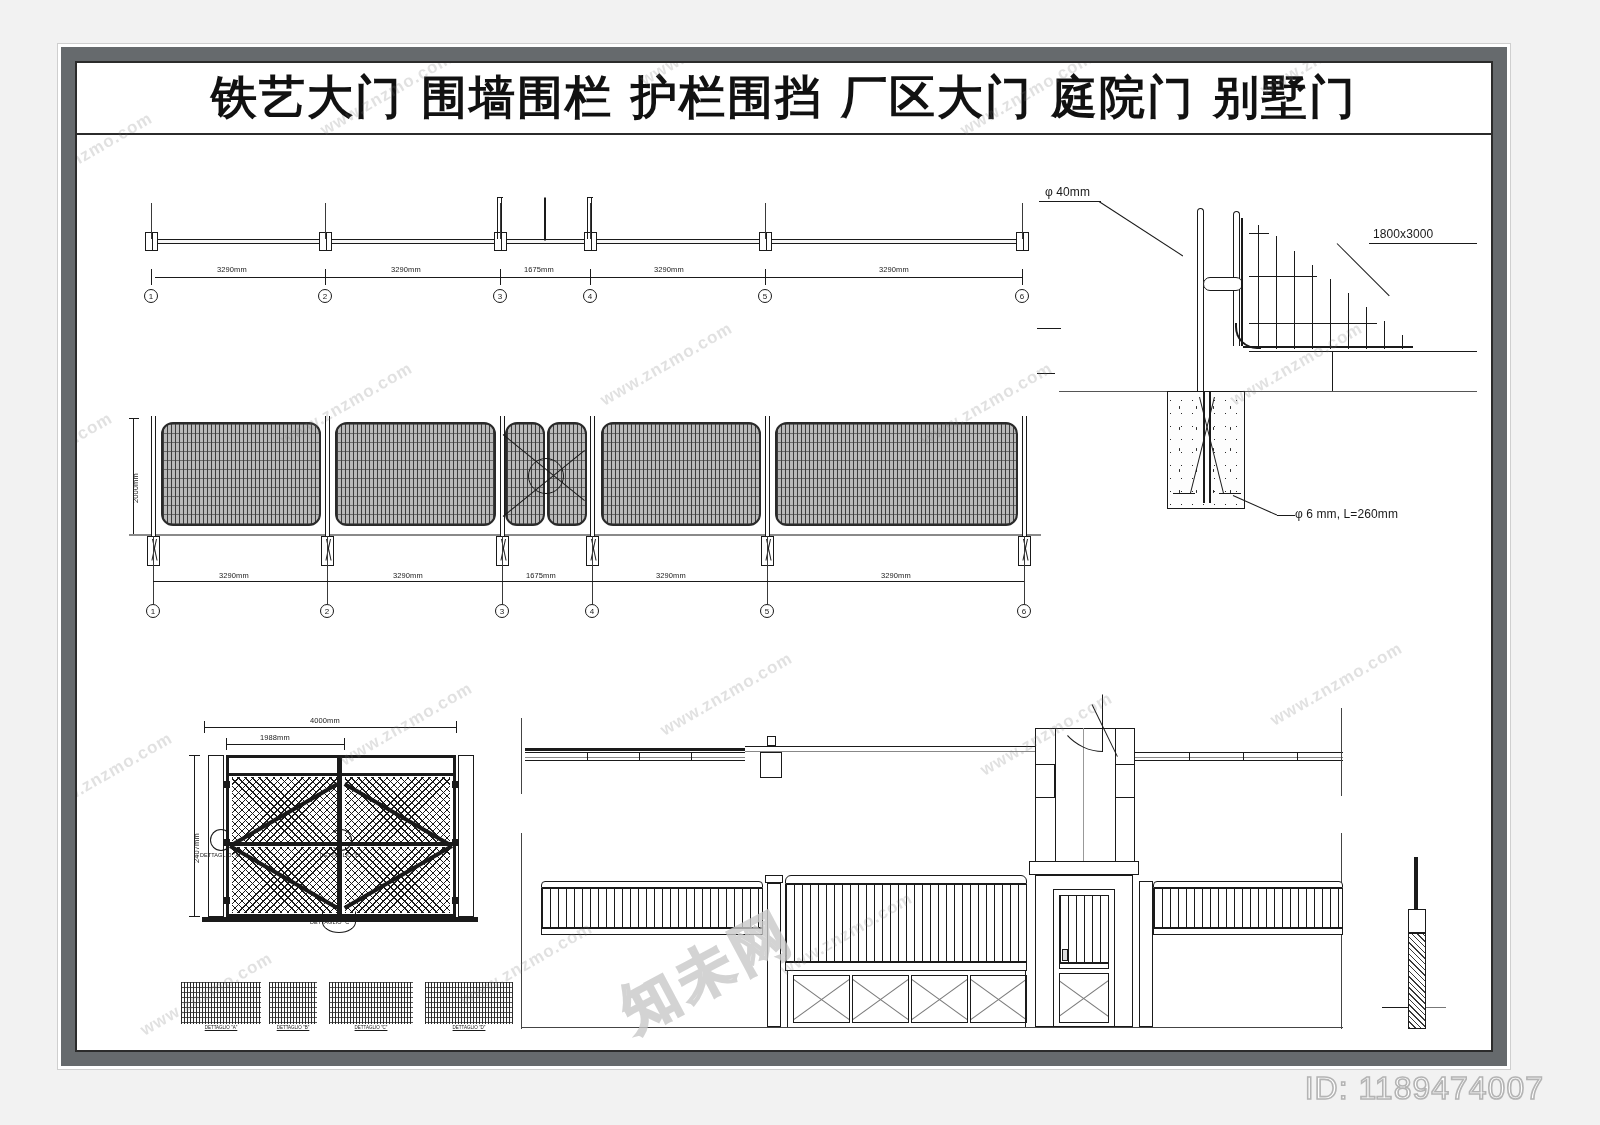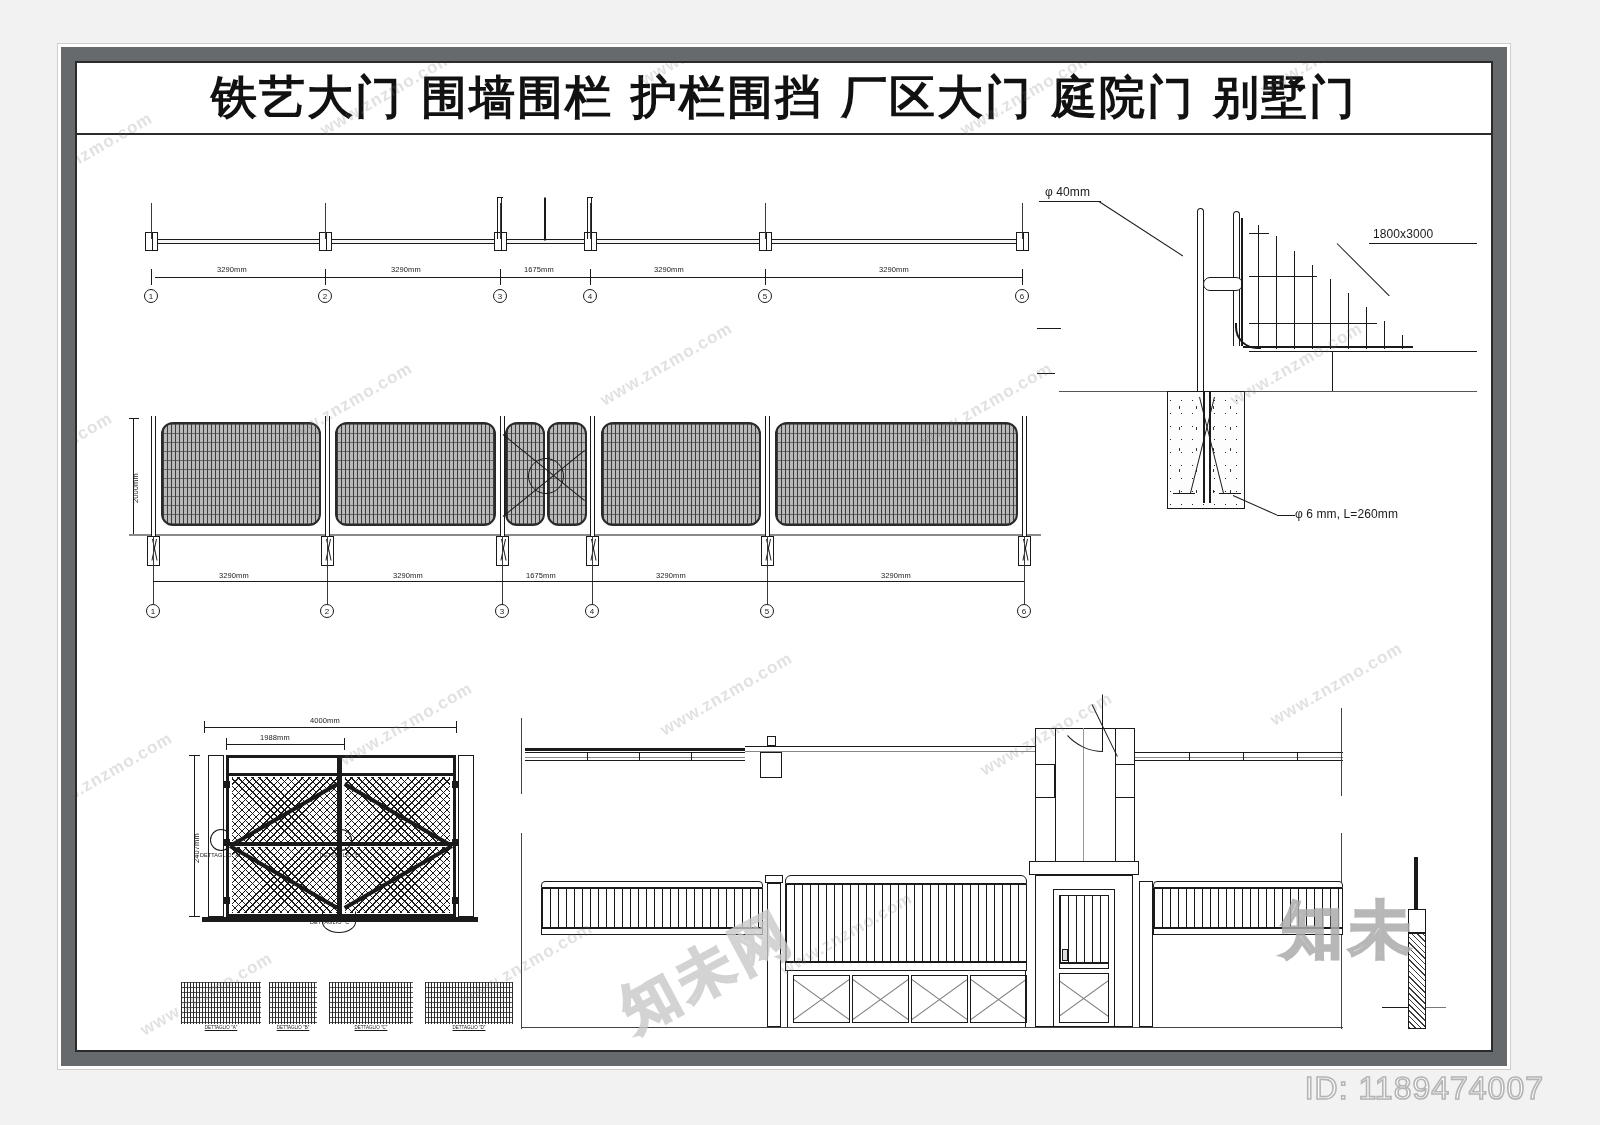--- a/index.html
+++ b/index.html
@@ -646,20 +646,19 @@
         <div class="wm" style="left:260px;  top:690px;">www.znzmo.com</div>
         <div class="wm" style="left:580px;  top:660px;">www.znzmo.com</div>
         <div class="wm" style="left:900px;  top:700px;">www.znzmo.com</div>
         <div class="wm" style="left:1190px; top:650px;">www.znzmo.com</div>
         <div class="wm" style="left:60px;   top:960px;">www.znzmo.com</div>
         <div class="wm" style="left:380px;  top:930px;">www.znzmo.com</div>
         <div class="wm" style="left:700px;  top:900px;">www.znzmo.com</div>
       </div>
 
       <div id="logo-wm-2">知未网</div>
-      <div id="logo-wm">知未</div>
 
     </div>
   </div>
 
   <div id="id-text">ID: 1189474007</div>
 
 </div>
 
 </body></html>

